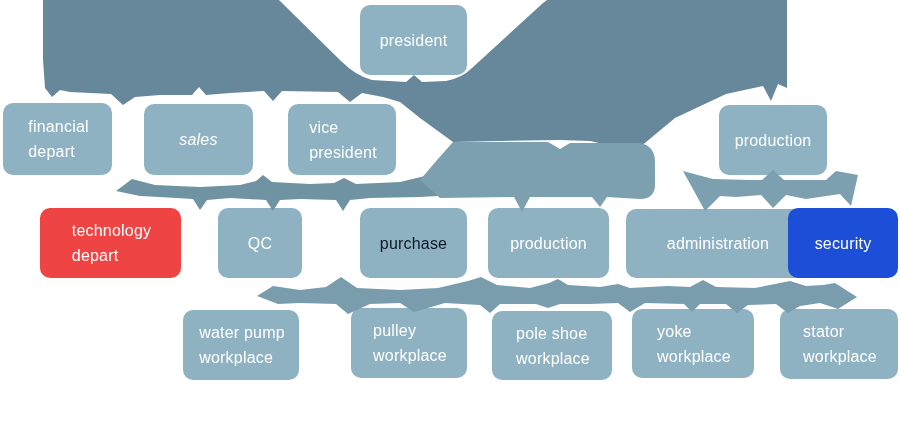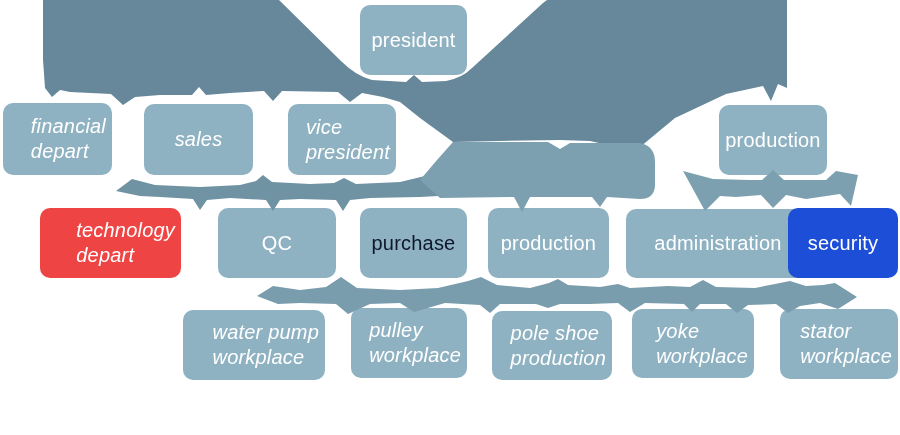--- a/index.html
+++ b/index.html
@@ -15,28 +15,28 @@
     z-index:2;pointer-events:none;
   }
   .node{
     position:absolute;
     z-index:1;
     border-radius:10px;
     display:flex;
     flex-direction:column;
     justify-content:center;
     color:#fff;
-    font-size:20px;
+    font-size:16px;
     line-height:25px;
     letter-spacing:.2px;
     cursor:default;
     box-sizing:border-box;
   }
   .node.center{align-items:center;text-align:center;}
-  .node.left{align-items:flex-end;text-align:left;padding-left:8px;padding-right:6px;font-style:italic;}
+  .node.left{align-items:center;text-align:left;padding-left:8px;padding-right:6px;}
   .node .lbl{white-space:pre-line;}
 </style>
 </head>
 <body>
 
 <div class="stage">
 
   <div class="node center" style="left: 360px; top: 5px; width: 107px; height: 70px; background: rgb(143, 178, 194); color: rgb(255, 255, 255);">
       <span class="lbl">president</span>
     </div>
@@ -51,46 +51,46 @@
       <span class="lbl">vice
 president</span>
     </div>
   <div class="node center" style="left: 719px; top: 105px; width: 108px; height: 70px; background: rgb(143, 178, 194); color: rgb(255, 255, 255);">
       <span class="lbl">production</span>
     </div>
   <div class="node left" style="left: 40px; top: 208px; width: 141px; height: 70px; background: #ef4444; color: rgb(255, 255, 255);">
       <span class="lbl">technology
 depart</span>
     </div>
-  <div class="node center" style="left: 218px; top: 208px; width: 118px; height: 70px; background: rgb(143, 178, 194); color: rgb(255, 255, 255);">
+  <div class="node center" style="left: 218px; top: 208px; width: 84px; height: 70px; background: rgb(143, 178, 194); color: rgb(255, 255, 255);">
       <span class="lbl">QC</span>
     </div>
   <div class="node center" style="left: 360px; top: 208px; width: 107px; height: 70px; background: rgb(143, 178, 194); color: #0f172a;">
       <span class="lbl">purchase</span>
     </div>
   <div class="node center" style="left: 488px; top: 208px; width: 121px; height: 70px; background: rgb(143, 178, 194); color: rgb(255, 255, 255);">
       <span class="lbl">production</span>
     </div>
   <div class="node center" style="left: 626px; top: 209px; width: 184px; height: 69px; background: rgb(143, 178, 194); color: rgb(255, 255, 255);">
       <span class="lbl">administration</span>
     </div>
   <div class="node center" style="left: 788px; top: 208px; width: 110px; height: 70px; background: #1d4ed8; color: rgb(255, 255, 255);">
       <span class="lbl">security</span>
     </div>
-  <div class="node left" style="left: 183px; top: 310px; width: 142px; height: 70px; background: rgb(143, 178, 194); color: rgb(255, 255, 255);">
+  <div class="node left" style="left: 183px; top: 310px; width: 116px; height: 70px; background: rgb(143, 178, 194); color: rgb(255, 255, 255);">
       <span class="lbl">water pump
 workplace</span>
     </div>
   <div class="node left" style="left: 351px; top: 308px; width: 116px; height: 70px; background: rgb(143, 178, 194); color: rgb(255, 255, 255);">
       <span class="lbl">pulley
 workplace</span>
     </div>
   <div class="node left" style="left: 492px; top: 311px; width: 120px; height: 69px; background: rgb(143, 178, 194); color: rgb(255, 255, 255);">
       <span class="lbl">pole shoe
-production</span>
+workplace</span>
     </div>
   <div class="node left" style="left: 632px; top: 309px; width: 122px; height: 69px; background: rgb(143, 178, 194); color: rgb(255, 255, 255);">
       <span class="lbl">yoke
 workplace</span>
     </div>
   <div class="node left" style="left: 780px; top: 309px; width: 118px; height: 70px; background: rgb(143, 178, 194); color: rgb(255, 255, 255);">
       <span class="lbl">stator
 workplace</span>
     </div>
 

